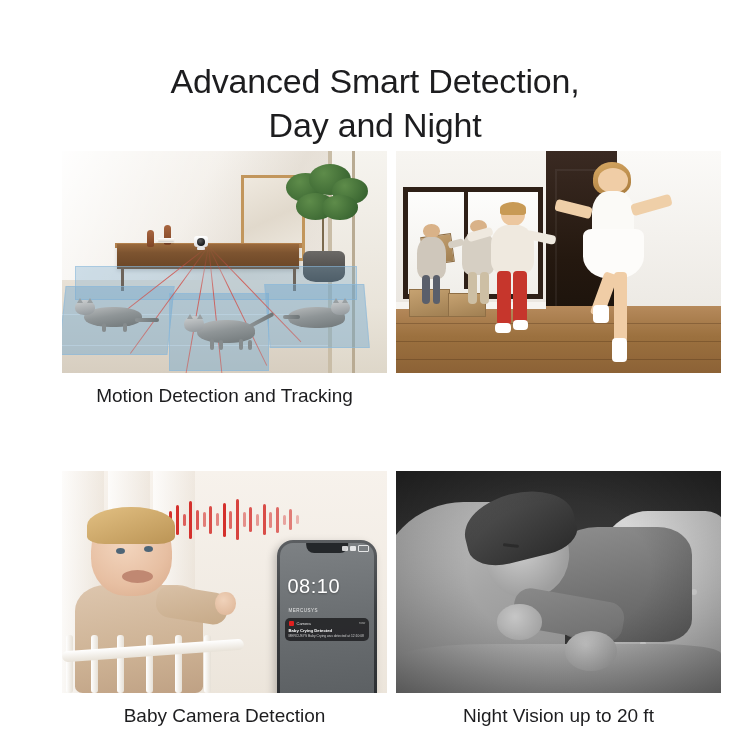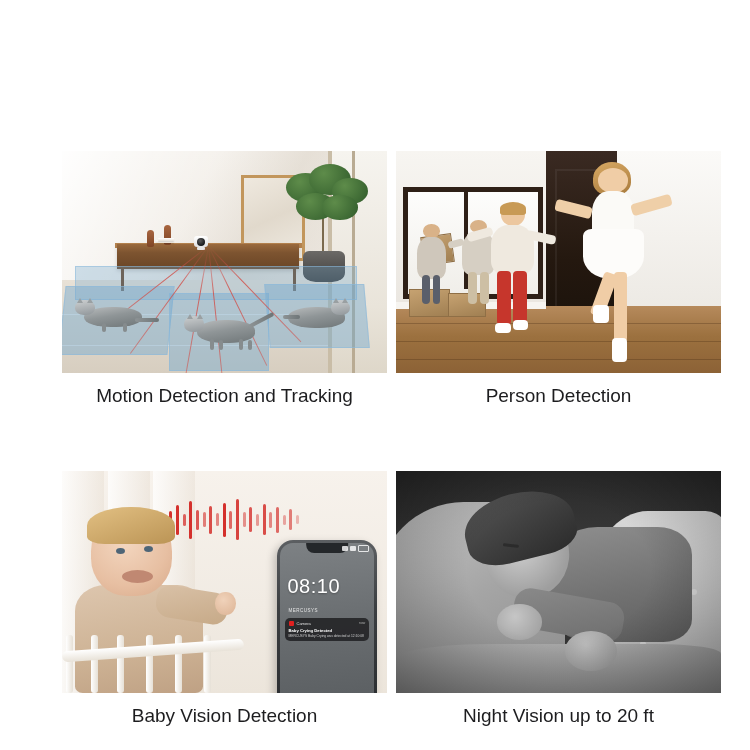--- a/index.html
+++ b/index.html
@@ -405,20 +405,24 @@
   .night .vignette {
     position: absolute; inset: 0;
     background: radial-gradient(ellipse at 50% 45%, rgba(0,0,0,0) 40%, rgba(0,0,0,.38) 100%);
   }
 </style>
 </head>
 <body>
 
 <div class="page">
 
+  <h1 class="headline">
+    <span class="ln">Advanced Smart Detection,</span>
+    <span class="ln">Day and Night</span>
+  </h1>
 
   <div class="grid">
 
     <div class="cell">
       <div class="thumb">
         <div class="room">
           <div class="wall-wash"></div>
           <div class="floor"></div>
           <div class="floor-line" style="bottom:26%"></div>
           <div class="floor-line" style="bottom:12%"></div>
@@ -551,21 +555,20 @@
             <div style="position:absolute;left:14%;top:33%;width:72%;height:24%;border-radius:14% 14% 46% 46%;background:#fdfcfa"></div>
             <div class="limb" style="left:70%;top:18%;width:48%;height:6%;background:#efcfa8;transform:rotate(-16deg)"></div>
             <div class="limb" style="left:-20%;top:20%;width:44%;height:6%;background:#efcfa8;transform:rotate(14deg)"></div>
             <div class="limb" style="left:30%;top:54%;width:16%;height:22%;background:#f0cda6;transform:rotate(20deg)"></div>
             <div class="limb" style="left:50%;top:54%;width:16%;height:34%;background:#f0cda6"></div>
             <div class="limb" style="left:26%;top:70%;width:18%;height:9%;background:#ffffff"></div>
             <div class="limb" style="left:48%;top:86%;width:18%;height:12%;background:#ffffff"></div>
           </div>
         </div>
       </div>
-      <div class="caption">Person Detection</div>
     </div>
 
     <div class="cell row2">
       <div class="thumb">
         <div class="nursery">
           <div class="curtain" style="left:0%"></div>
           <div class="curtain" style="left:14%"></div>
           <div class="curtain" style="left:28%"></div>
 
           <div class="wave">
@@ -628,21 +631,21 @@
                   <span class="notif-src">Camera</span>
                   <span class="notif-time">now</span>
                 </div>
                 <div class="notif-title">Baby Crying Detected</div>
                 <div class="notif-body">MERCUSYS Baby Crying was detected at 12:10:08</div>
               </div>
             </div>
           </div>
         </div>
       </div>
-      <div class="caption">Baby Vision Detection</div>
+      <div class="caption">Baby Camera Detection</div>
     </div>
 
     <div class="cell row2">
       <div class="thumb">
         <div class="night">
           <div class="pillow-l"></div>
           <div class="duvet-r">
             <span class="duvet-dots" style="left:18%;top:22%;width:6px;height:6px"></span>
             <span class="duvet-dots" style="left:38%;top:32%;width:6px;height:6px"></span>
             <span class="duvet-dots" style="left:58%;top:18%;width:6px;height:6px"></span>

